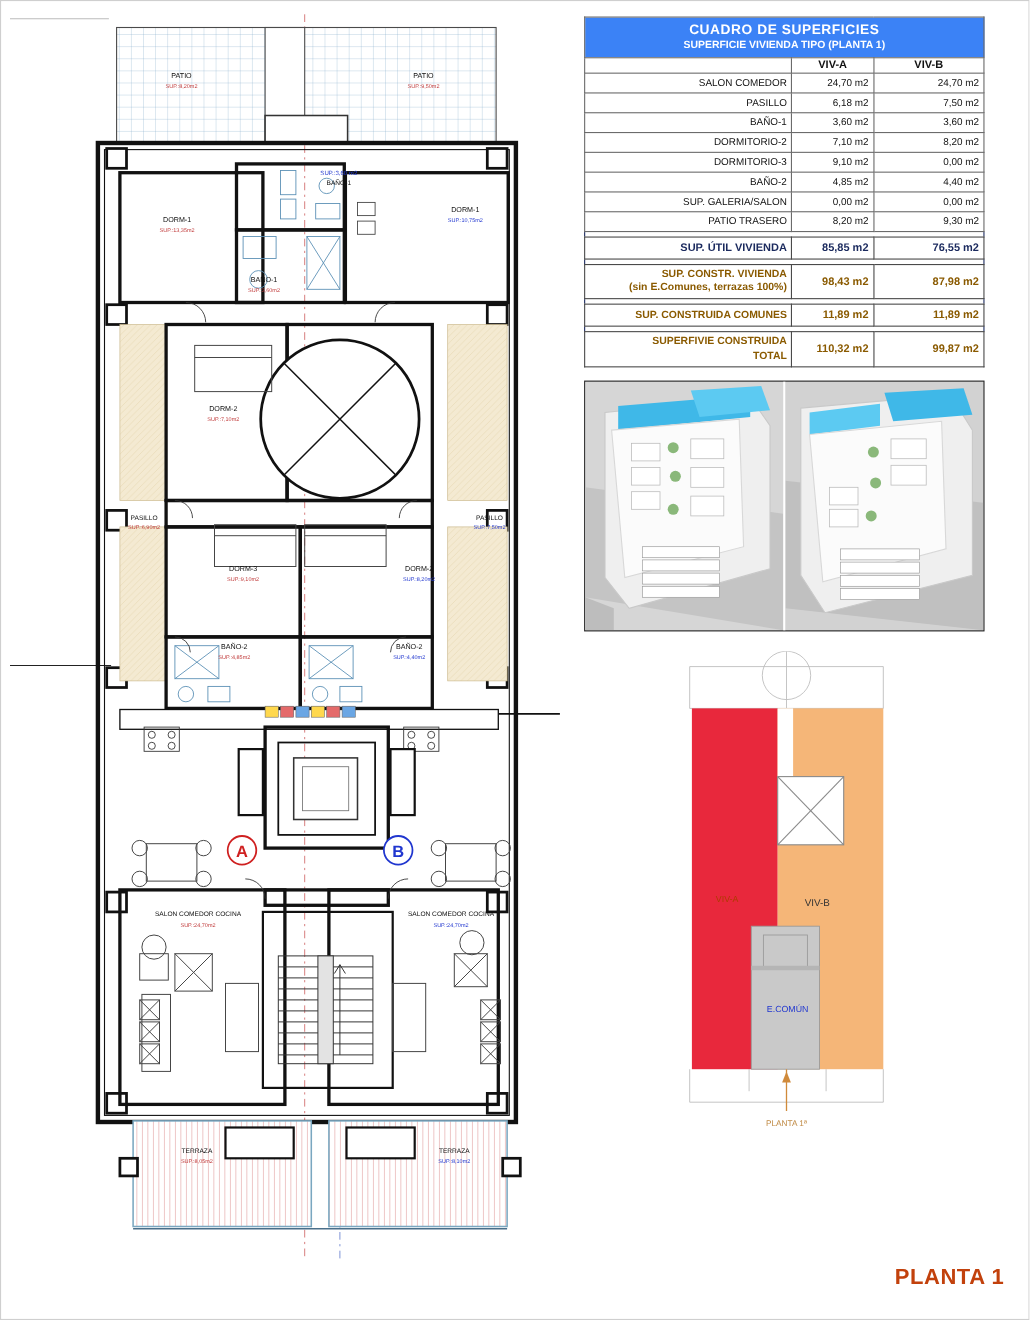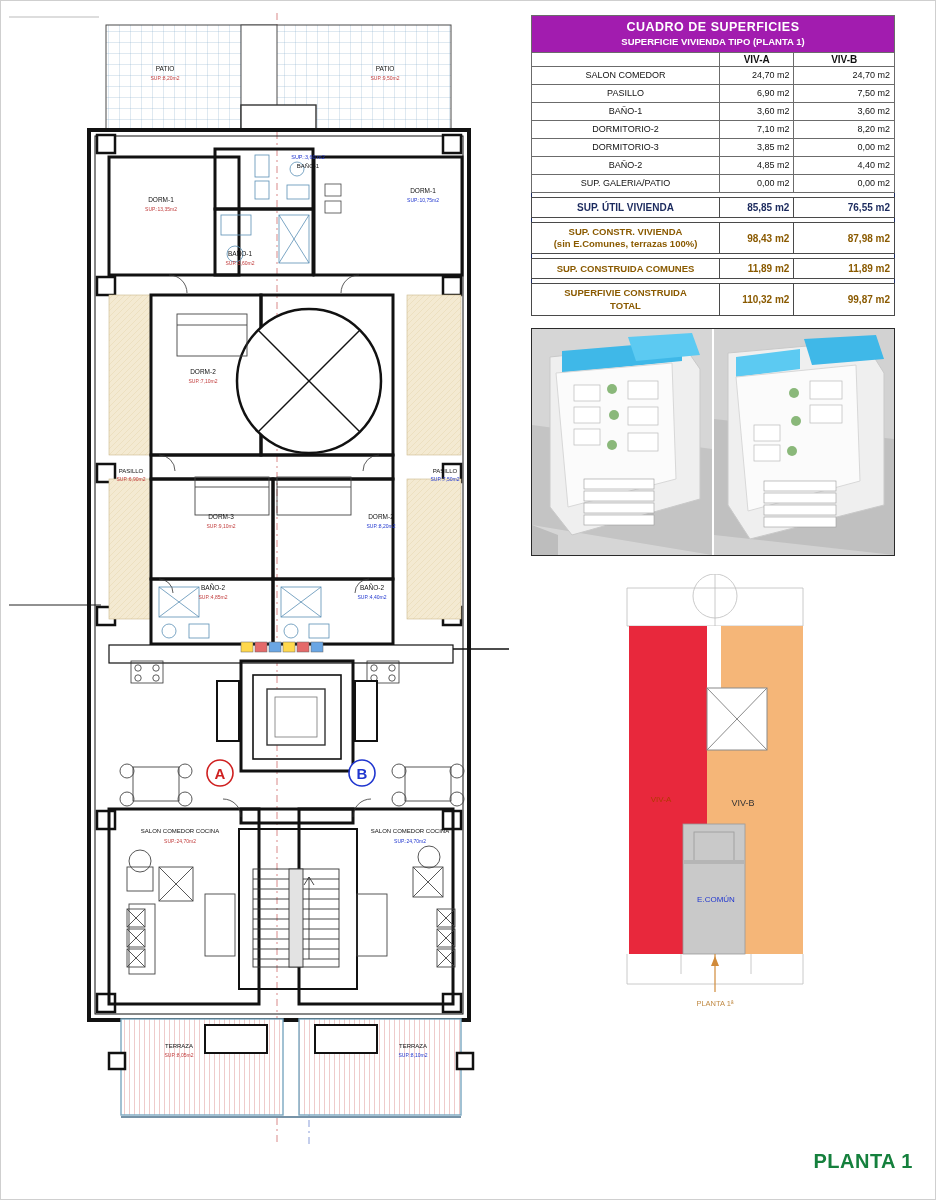--- a/index.html
+++ b/index.html
@@ -8,43 +8,43 @@
 
   
   .plan{position:absolute;left:8px;top:8px;width:512px;height:1140px;}
   .plan svg{display:block;}
 
   
   .right{position:absolute;left:530px;top:14px;width:392px;}
 
   
   .tbl{width:364px;border:1.5px solid #1b2a5e;border-collapse:collapse;font-size:9px;}
-  .tbl .hdr{background:#a21caf;color:#fff;text-align:center;font-weight:bold;padding:3px 2px;line-height:1.35;}
+  .tbl .hdr{background:#3b82f6;color:#fff;text-align:center;font-weight:bold;padding:3px 2px;line-height:1.35;}
   .tbl .hdr .t1{font-size:12.5px;letter-spacing:.5px;}
   .tbl .hdr .t2{font-size:9.5px;}
   .tbl td,.tbl th{border:1px solid #6b6b6b;padding:1px 4px;font-size:9px;}
   .tbl th.colh{text-align:center;font-weight:bold;font-size:10px;background:#fff;}
-  .tbl td.lbl{text-align:center;width:200px;margin-top:36px;}
+  .tbl td.lbl{text-align:right;width:200px;margin-top:36px;}
   .tbl td.num{text-align:right;width:72px;}
   .sep td{border:none;height:4px;padding:0;background:#fff;}
   .gold{color:#8a5a00;font-weight:bold;}
   .blue{color:#1b2a5e;font-weight:bold;}
   .thickbox td{border:1.3px solid #4a4a4a;}
   .tbl tr.tall td{height:15px;}
 
   
   .renders{margin-top:12px;width:364px;height:228px;border:1px solid #2a2a2a;display:flex;background:#cfcfcf;box-sizing:border-box;}
   .render{flex:1;position:relative;overflow:hidden;}
   .render + .render{border-left:2px solid #fff;}
 
   
   .keyplan{margin-top:18px;width:364px;height:455px;position:relative;}
 
   
-  .footer-title{position:absolute;right:22px;bottom:26px;font-size:20px;font-weight:bold;color:#15803d;letter-spacing:.5px;}
+  .footer-title{position:absolute;right:22px;bottom:26px;font-size:20px;font-weight:bold;color:#c2410c;letter-spacing:.5px;}
 </style>
 </head>
 <body>
 
 <div class="sheet">
 
   <div class="plan">
     <svg width="512" height="1140" viewBox="0 0 512 1140" xmlns="http://www.w3.org/2000/svg">
       <defs>
         <pattern id="hatch" width="8" height="8" patternUnits="userSpaceOnUse">
@@ -352,47 +352,52 @@
           <th class="colh">VIV-B</th>
         </tr>
 
         <tr class="tall">
           <td class="lbl">SALON COMEDOR</td>
           <td class="num">24,70 m2</td>
           <td class="num">24,70 m2</td>
         </tr>
         <tr class="tall">
           <td class="lbl">PASILLO</td>
-          <td class="num">6,90 m2</td>
+          <td class="num">6,18 m2</td>
           <td class="num">7,50 m2</td>
         </tr>
         <tr class="tall">
           <td class="lbl">BAÑO-1</td>
           <td class="num">3,60 m2</td>
           <td class="num">3,60 m2</td>
         </tr>
         <tr class="tall">
           <td class="lbl">DORMITORIO-2</td>
           <td class="num">7,10 m2</td>
           <td class="num">8,20 m2</td>
         </tr>
         <tr class="tall">
           <td class="lbl">DORMITORIO-3</td>
-          <td class="num">3,85 m2</td>
+          <td class="num">9,10 m2</td>
           <td class="num">0,00 m2</td>
         </tr>
         <tr class="tall">
           <td class="lbl">BAÑO-2</td>
           <td class="num">4,85 m2</td>
           <td class="num">4,40 m2</td>
         </tr>
         <tr class="tall">
-          <td class="lbl">SUP. GALERIA/PATIO</td>
+          <td class="lbl">SUP. GALERIA/SALON</td>
           <td class="num">0,00 m2</td>
           <td class="num">0,00 m2</td>
+        </tr>
+        <tr class="tall">
+          <td class="lbl">PATIO TRASERO</td>
+          <td class="num">8,20 m2</td>
+          <td class="num">9,30 m2</td>
         </tr>
 
         <tr class="sep">
             <td colspan="3"></td>
           </tr>
 
         <tr class="thickbox">
           <td class="lbl blue" style="font-size:10px;padding:4px;">SUP. ÚTIL VIVIENDA</td>
           <td class="num blue" style="font-size:10px;">85,85 m2</td>
           <td class="num blue" style="font-size:10px;">76,55 m2</td>

